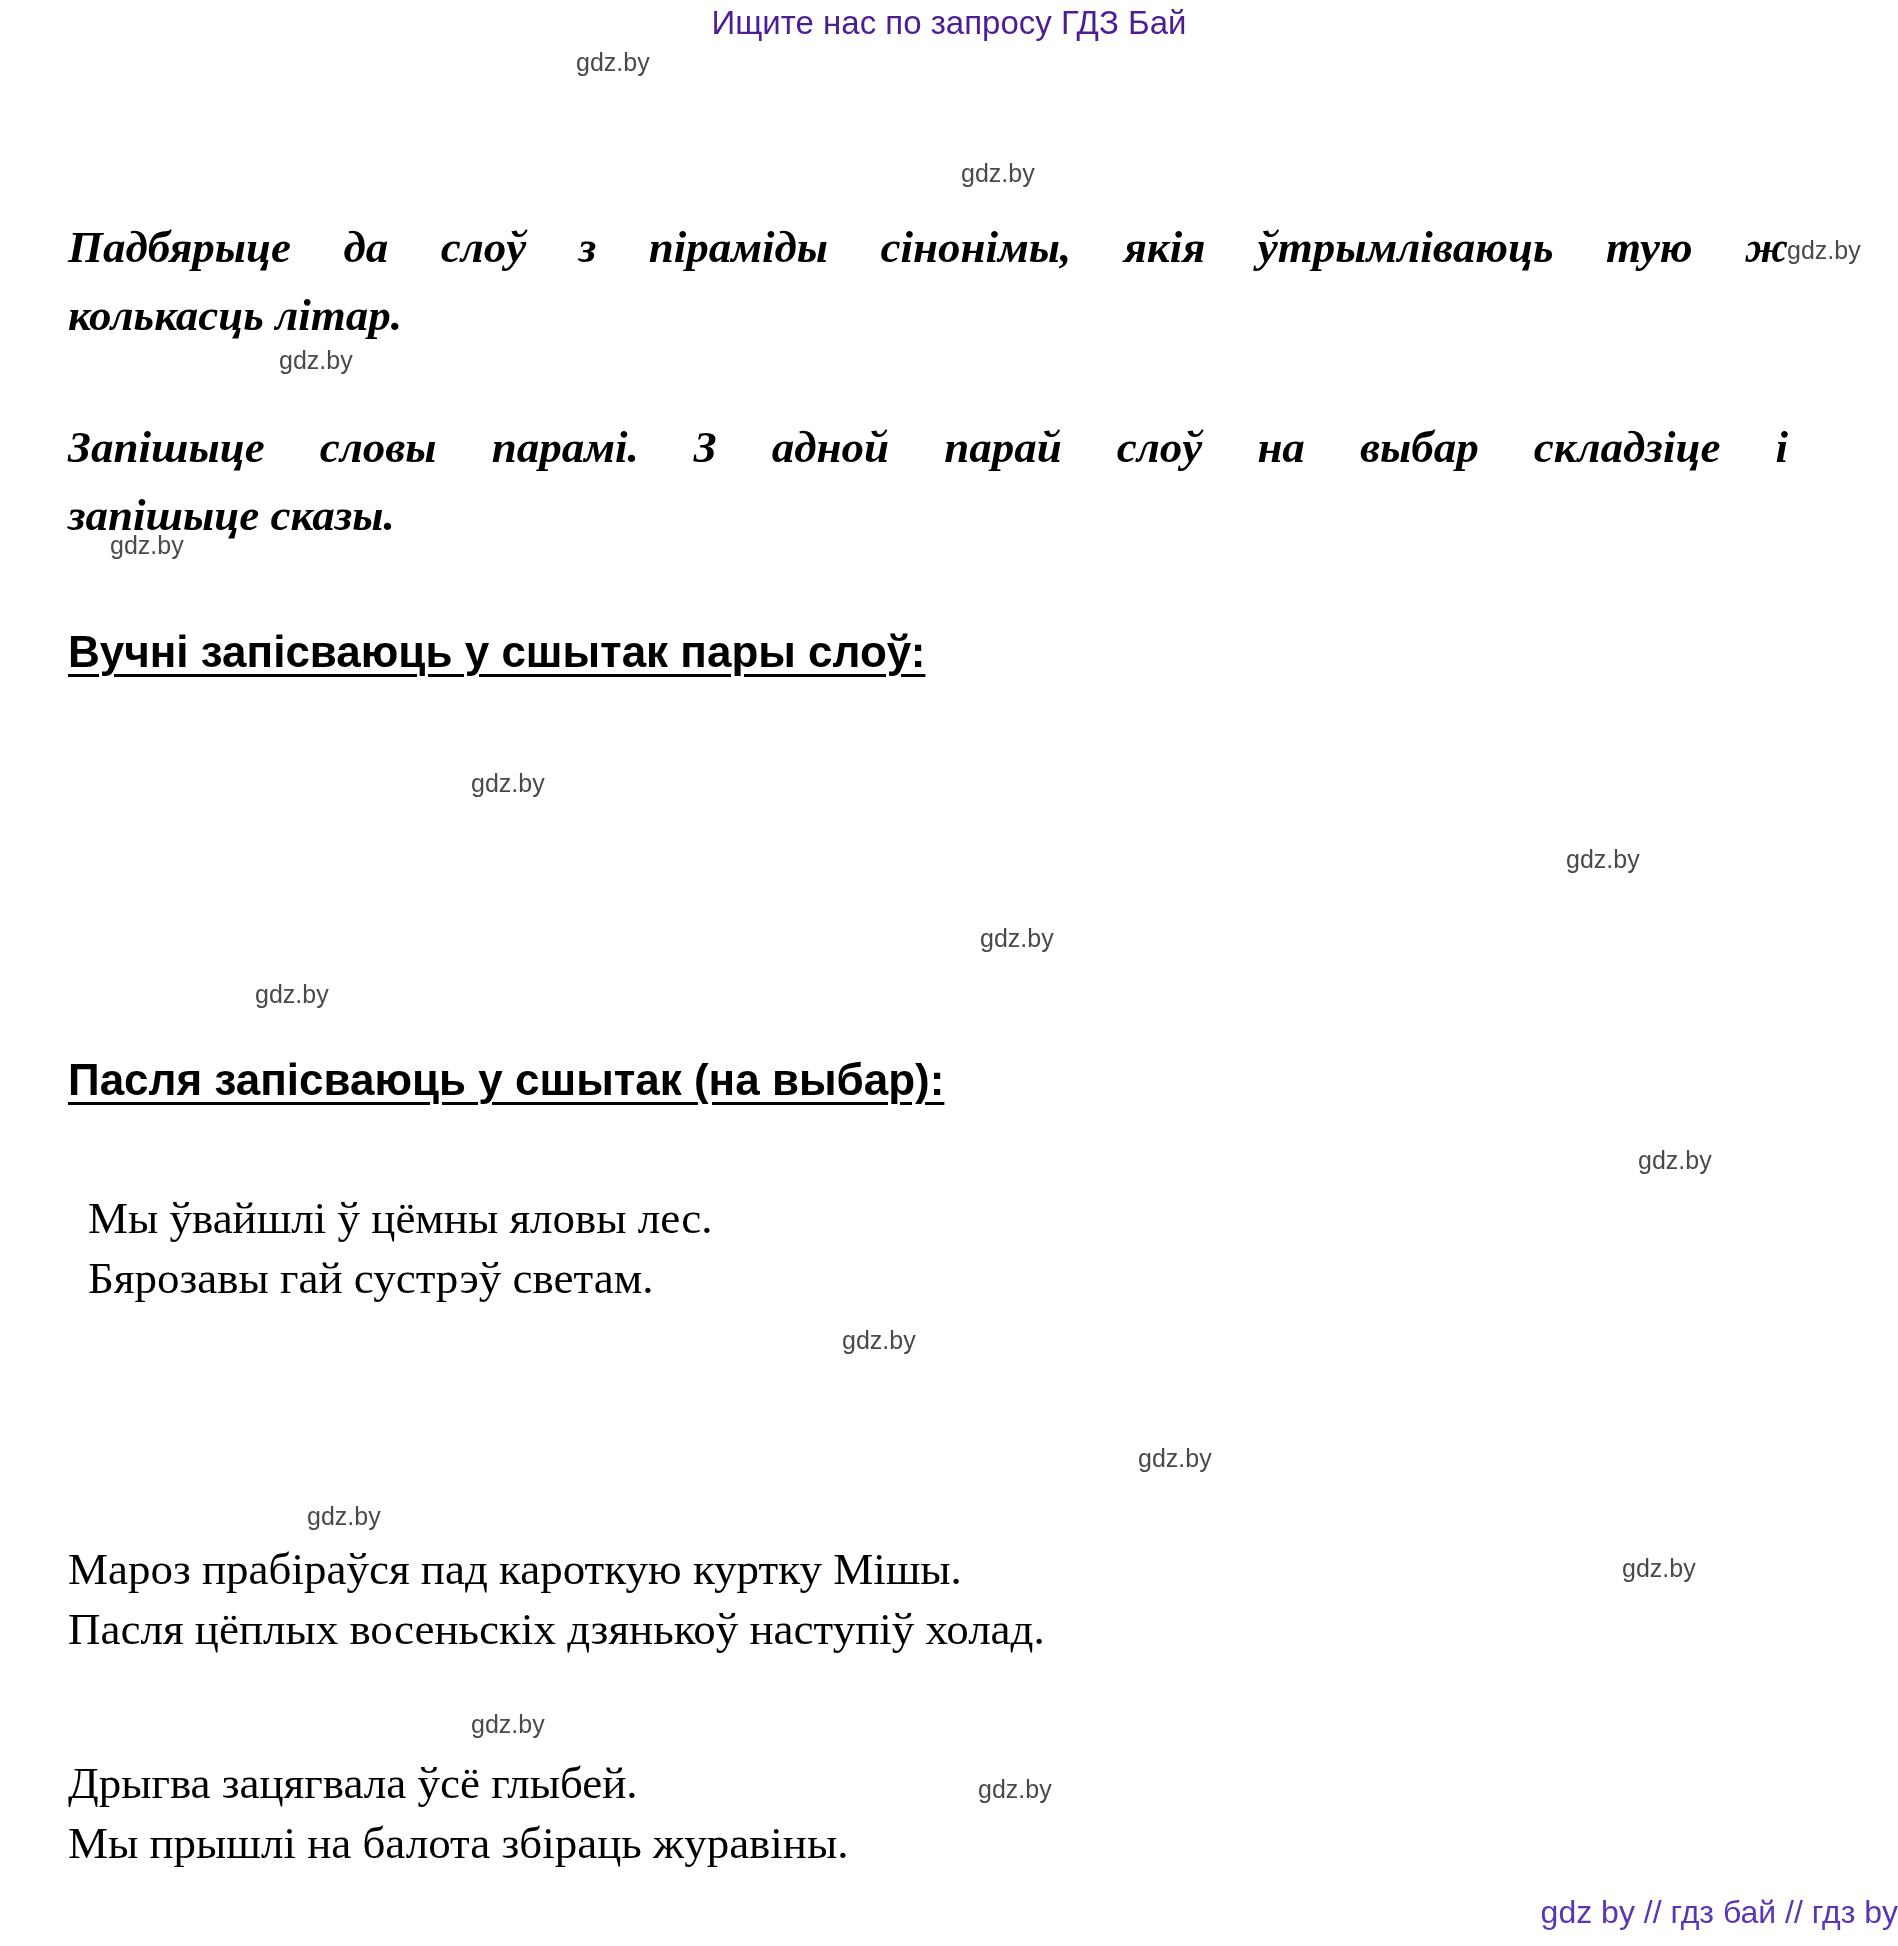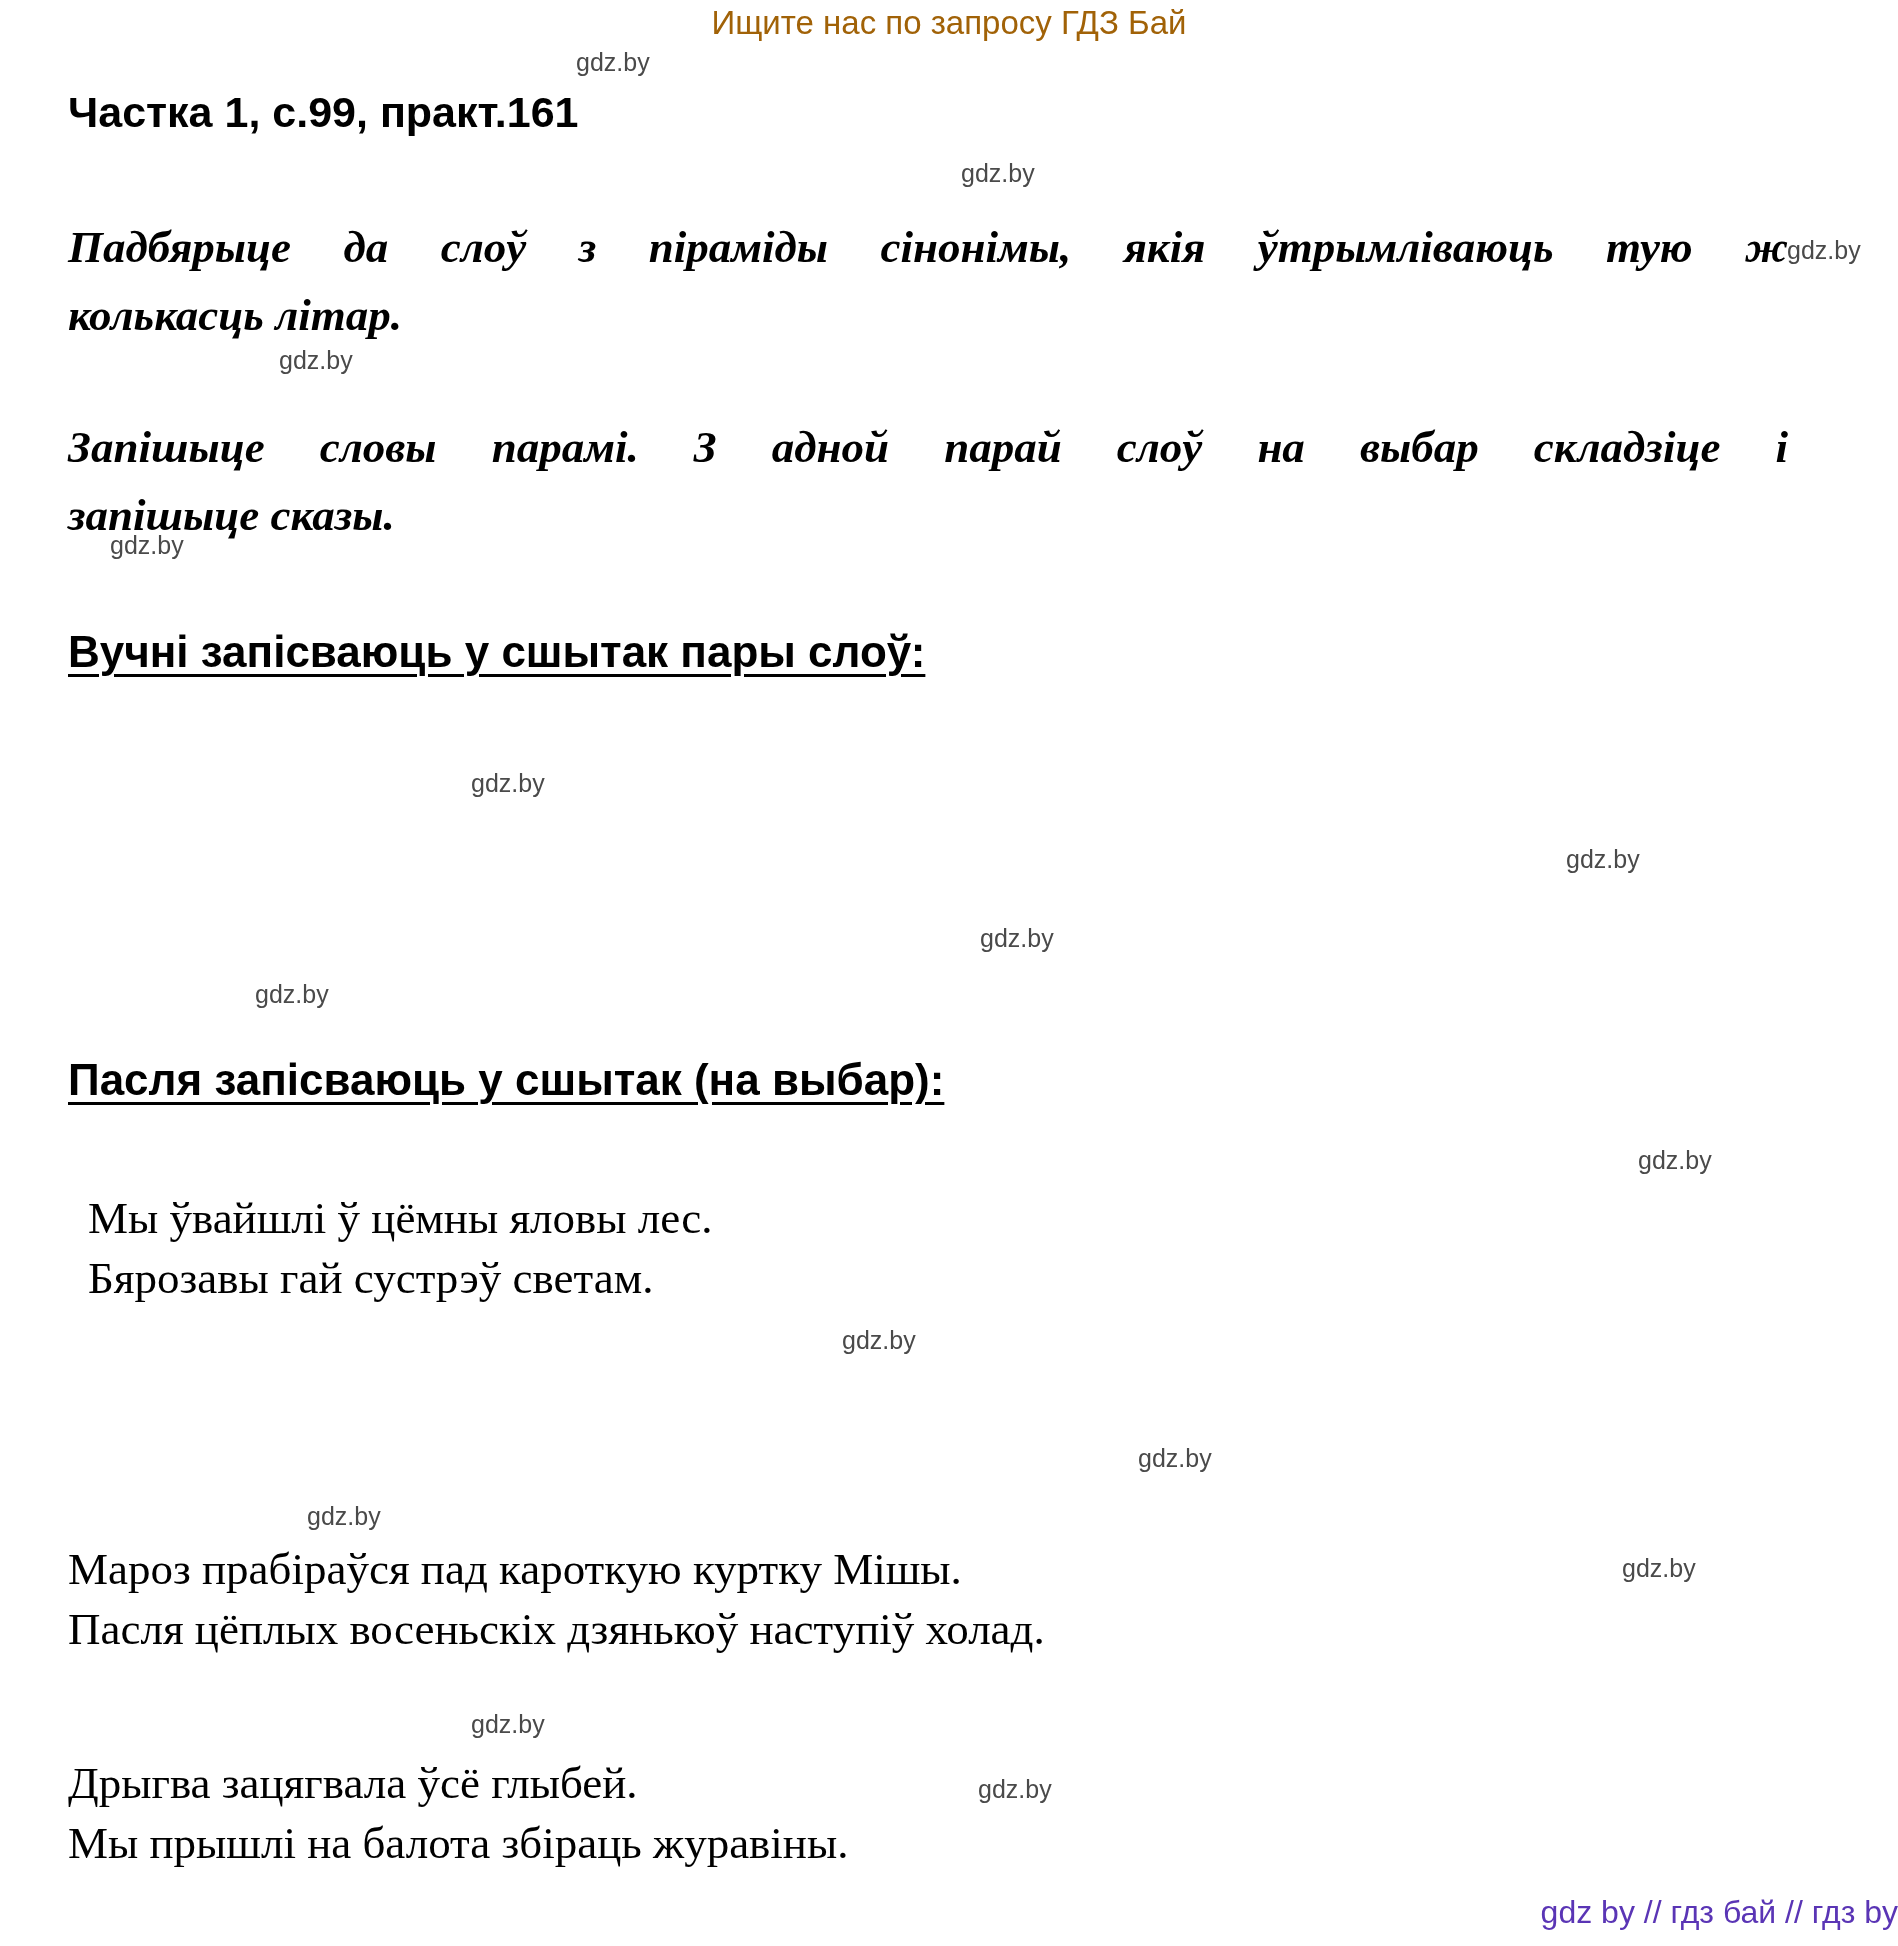--- a/index.html
+++ b/index.html
@@ -10,21 +10,21 @@
     background:#ffffff;
     overflow:hidden;
     color:#000;
     font-family:"Liberation Serif", serif;
   }
   .banner {
     position:absolute; top:3.8px; left:0; width:100%;
     text-align:center;
     font-family:"Liberation Sans", sans-serif;
     font-size:33px;
-    color:#a16207;
+    color:#4c1d95;
   }
   .wm {
     position:absolute;
     font-family:"Liberation Sans", sans-serif;
     font-size:25px;
     color:#4a4a4a;
     white-space:nowrap;
   }
   .title {
     position:absolute; left:68px; top:88px;
@@ -93,21 +93,20 @@
   <span class="wm" style="left:980px;top:924px;">gdz.by</span>
   <span class="wm" style="left:255px;top:980px;">gdz.by</span>
   <span class="wm" style="left:1638px;top:1146px;">gdz.by</span>
   <span class="wm" style="left:842px;top:1326px;">gdz.by</span>
   <span class="wm" style="left:1138px;top:1444px;">gdz.by</span>
   <span class="wm" style="left:307px;top:1502px;">gdz.by</span>
   <span class="wm" style="left:1622px;top:1554px;">gdz.by</span>
   <span class="wm" style="left:471px;top:1710px;">gdz.by</span>
   <span class="wm" style="left:978px;top:1775px;">gdz.by</span>
 
-  <div class="title">Частка 1, с.99, практ.161</div>
 
   <div class="task task1">
     <div class="l1">Падбярыце да слоў з піраміды сінонімы, якія ўтрымліваюць тую ж</div>
     <div class="l2">колькасць літар.</div>
   </div>
 
   <div class="task task2">
     <div class="l1">Запішыце словы парамі. З адной парай слоў на выбар складзіце і</div>
     <div class="l2">запішыце сказы.</div>
   </div>

